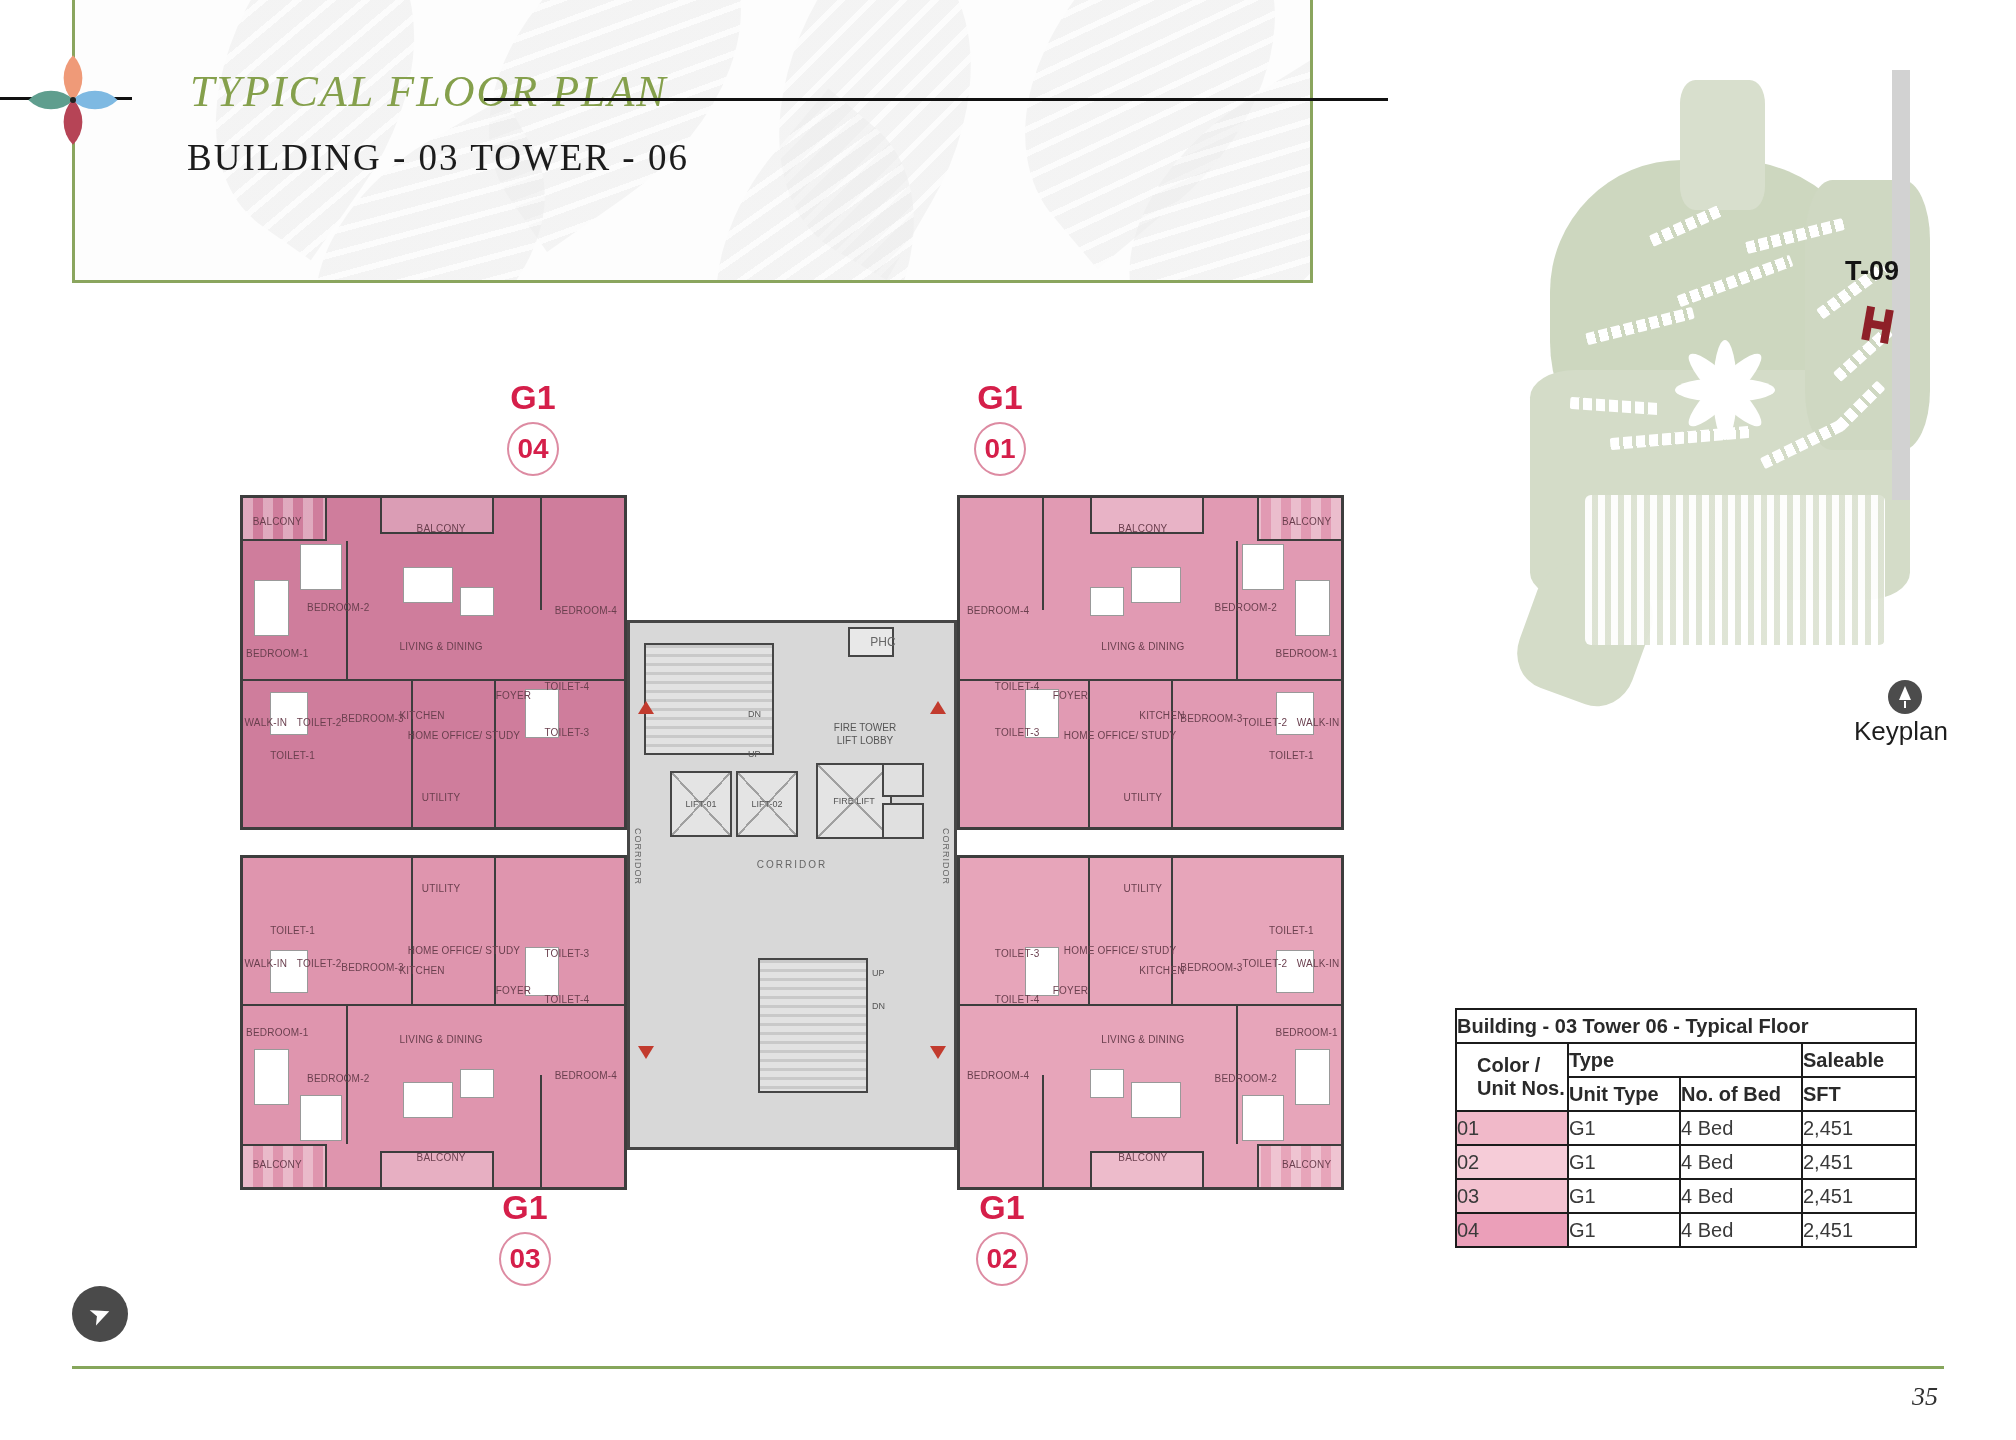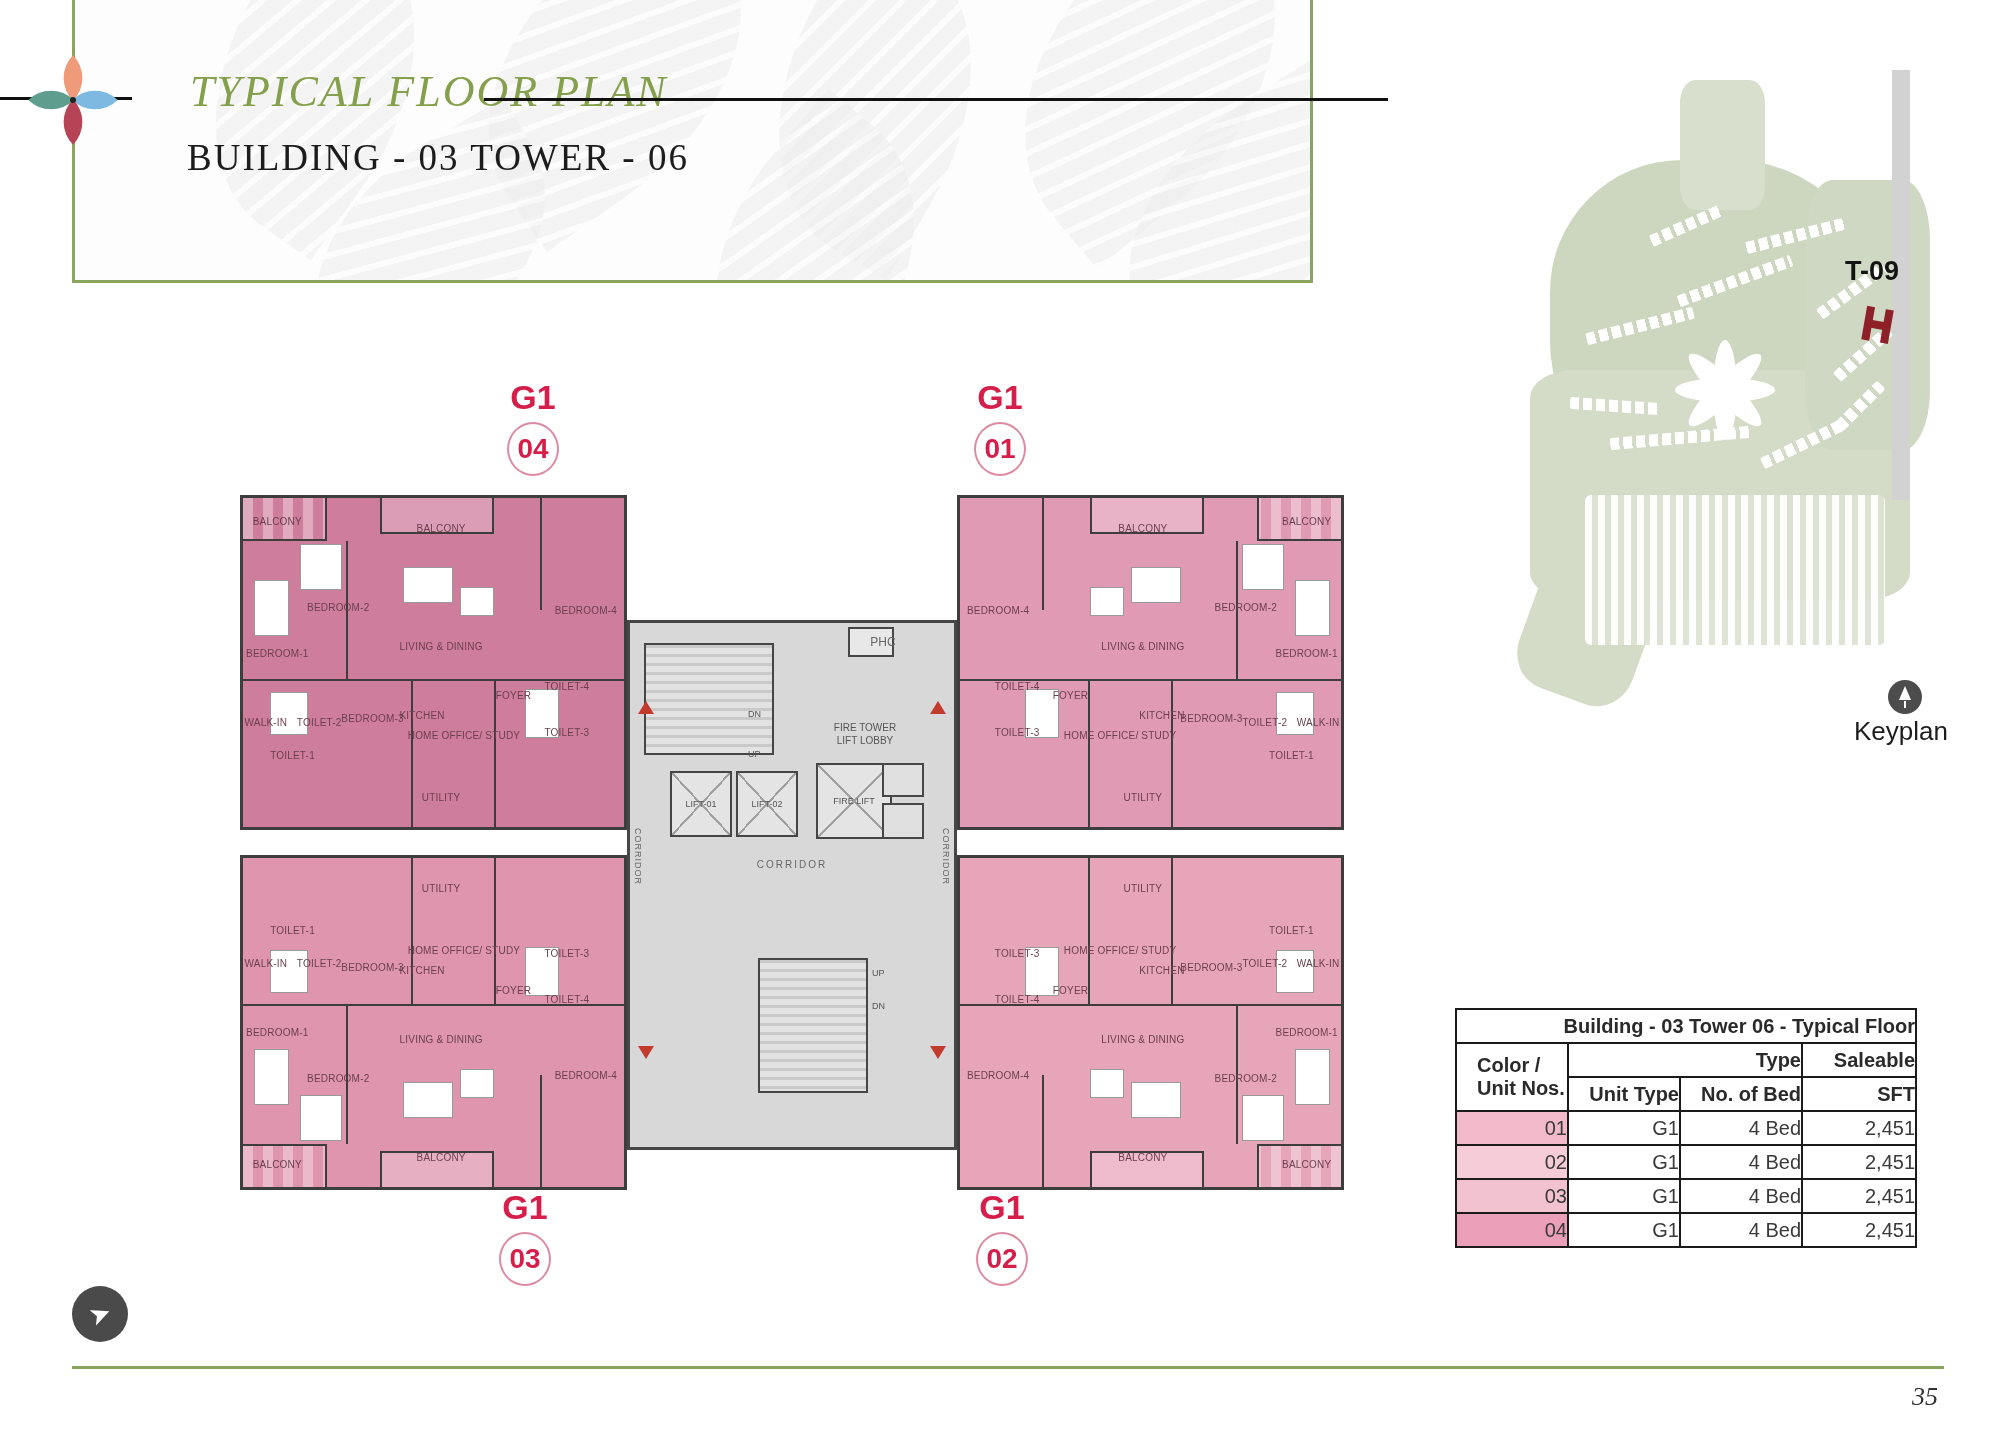--- a/index.html
+++ b/index.html
@@ -95,21 +95,21 @@
   .tmark-bar{position:absolute;background:#8e2028;}
   .compass{left:358px;top:610px;width:34px;height:34px;border-radius:50%;background:#4c4c4c;}
   .compass .n{position:absolute;left:11px;top:6px;width:0;height:0;border-left:6px solid transparent;
     border-right:6px solid transparent;border-bottom:14px solid #fff;}
   .compass .stem{position:absolute;left:16px;top:21px;width:2px;height:7px;background:#fff;}
   .keyplan-caption{left:311px;top:646px;width:120px;text-align:center;font-size:26px;color:#1d1d1d;}
 
   
   .unit-table{position:absolute;left:1455px;top:1008px;width:460px;border-collapse:collapse;table-layout:fixed;
     font-size:20px;color:#2a2a2a;}
-  .unit-table th,.unit-table td{border:2px solid #1b1b1b;text-align:right;padding:0;height:34px;}
+  .unit-table th,.unit-table td{border:2px solid #1b1b1b;text-align:left;padding:0;height:34px;}
   .unit-table th{font-weight:bold;}
   .unit-table .c1{width:112px;} .unit-table .c2{width:112px;} .unit-table .c3{width:122px;} .unit-table .c4{width:114px;}
   .unit-table th.left{text-align:left;padding-left:20px;}
   .unit-table td{color:#3a3a3a;}
 
   
   .page-logo{position:absolute;left:72px;top:1286px;width:56px;height:56px;border-radius:50%;background:#4a4a4a;
     display:flex;align-items:center;justify-content:center;}
   .page-logo span{color:#fff;font-size:26px;transform:rotate(-22deg);line-height:1;}
   .bottom-rule{position:absolute;left:72px;top:1366px;width:1872px;height:3px;background:#86a65b;}

